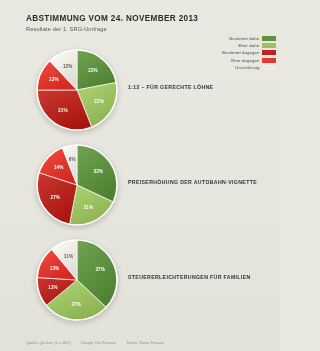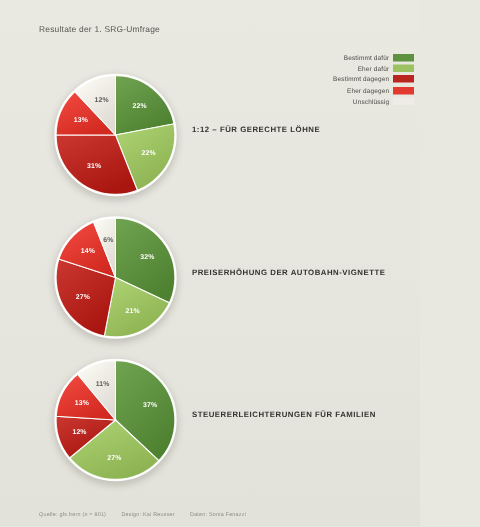--- a/index.html
+++ b/index.html
@@ -135,20 +135,21 @@
     white-space: nowrap;
   }
   .footer span { margin-right: 9px; }
 </style>
 </head>
 <body>
 
 <div class="page">
 
   <div class="header">
+    <div class="title">ABSTIMMUNG VOM 24. NOVEMBER 2013</div>
     <div class="subtitle">Resultate der 1. SRG-Umfrage</div>
   </div>
 
   <div class="legend" id="legend">
       <div class="legend-row">
         <span class="legend-label">Bestimmt dafür</span>
         <span class="legend-swatch" style="background:#5f9240"></span>
       </div>
       <div class="legend-row">
         <span class="legend-label">Eher dafür</span>

